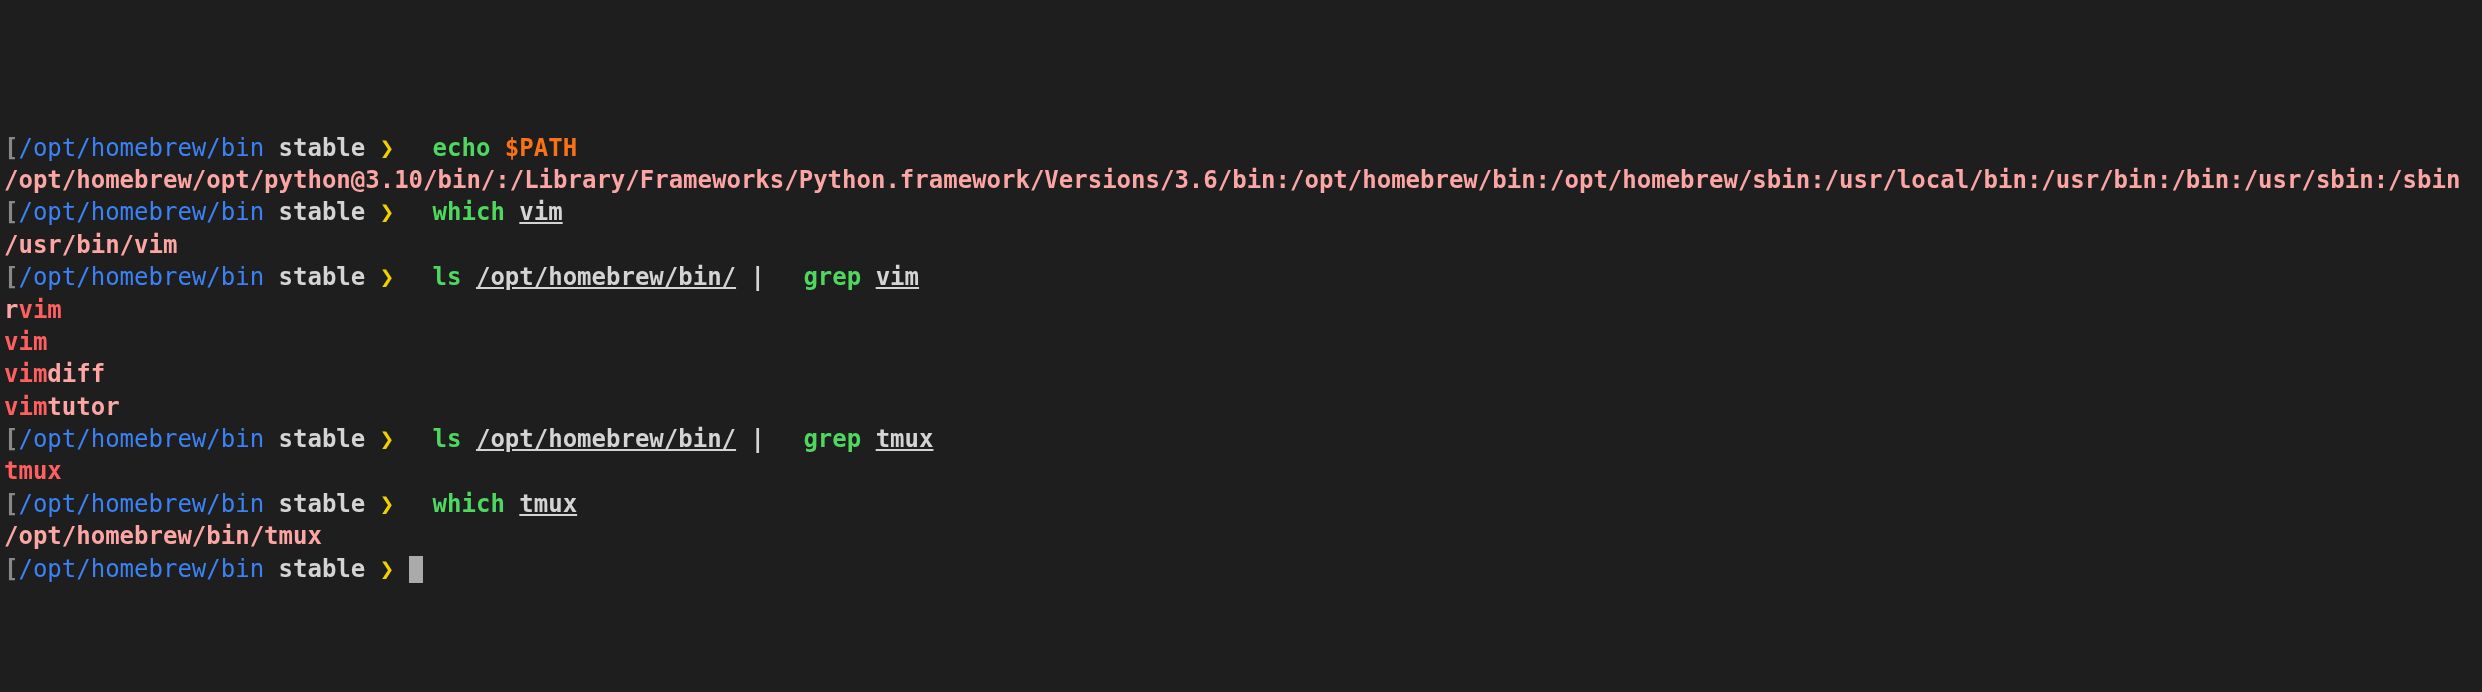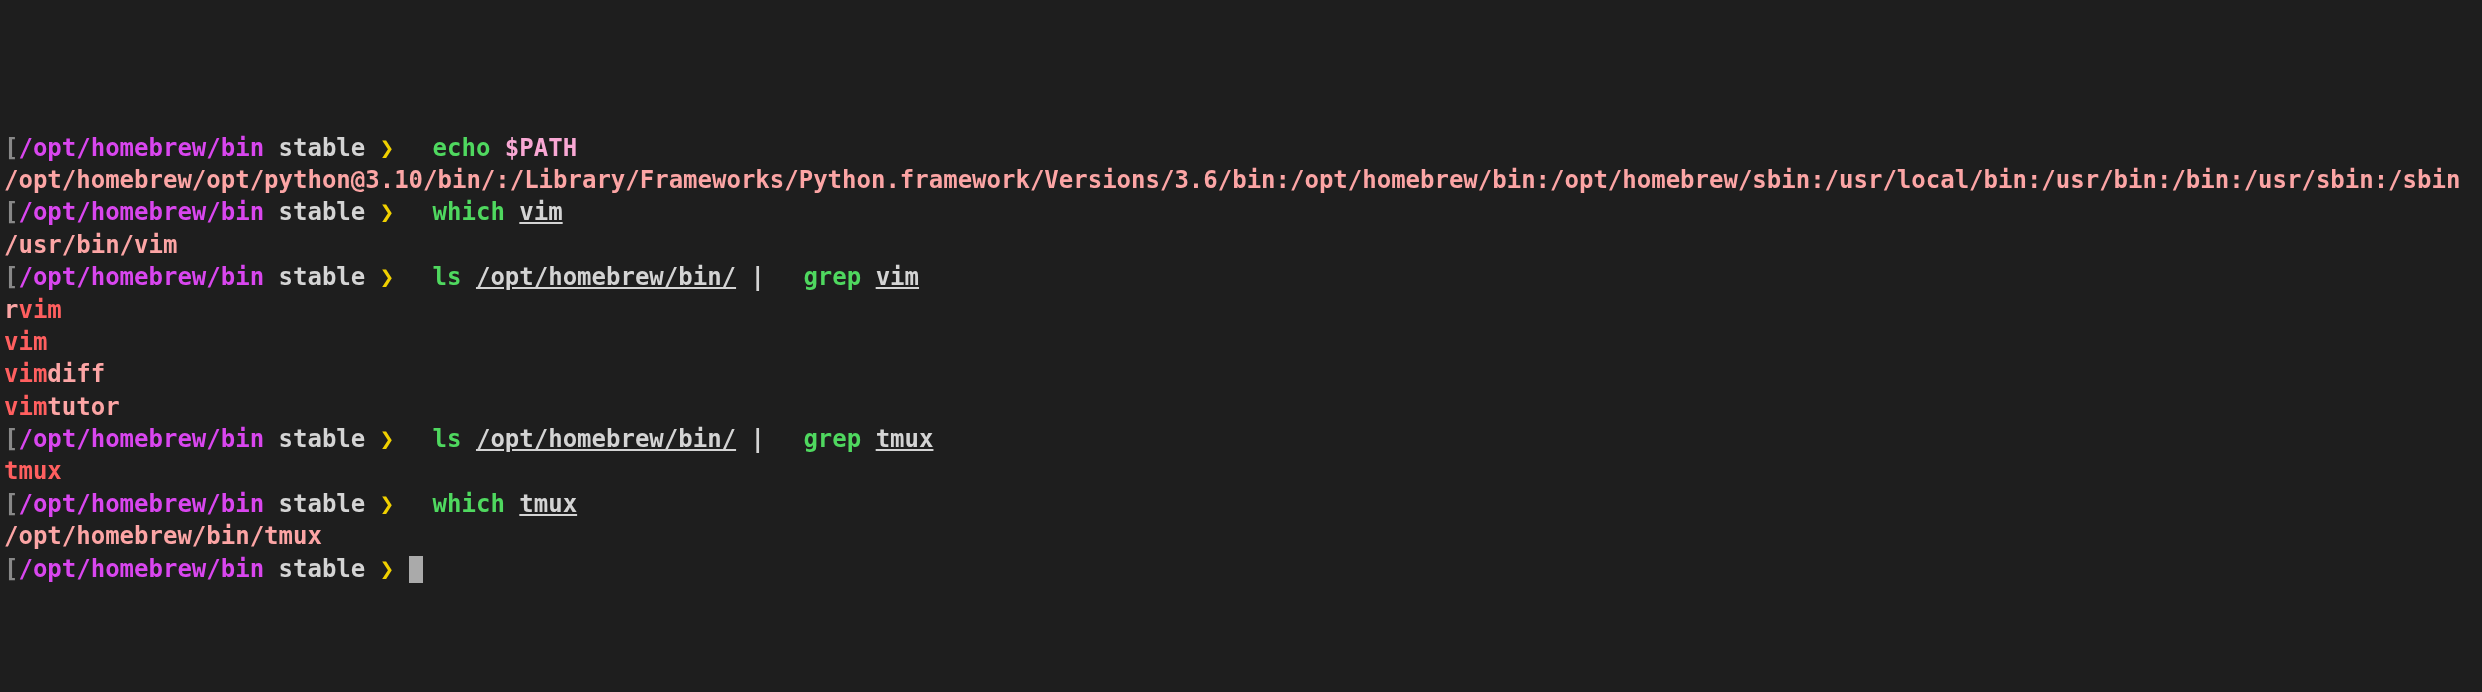--- a/index.html
+++ b/index.html
@@ -15,37 +15,37 @@
       line-height: 1.35;
       padding: 2px 4px;
       white-space: pre-wrap;
       word-break: break-all;
       font-weight: bold;
     }
     .bracket {
       color: #888;
     }
     .path {
-      color: #d946ef;
-      font-weight: bold;
+      color: #3b82f6;
+      font-weight: normal;
     }
     .branch {
       color: #d4d4d4;
     }
     .prompt-symbol {
       color: #f0d000;
       font-weight: bold;
     }
     .cmd {
       color: #4fd85f;
       font-weight: bold;
       margin-left: 24px;
     }
     .arg {
-      color: #f9a8d4;
+      color: #f97316;
     }
     .arg-underline {
       color: #d4d4d4;
       text-decoration: underline;
     }
     .pipe {
       color: #d4d4d4;
     }
     .output {
       color: #fca5a5;

